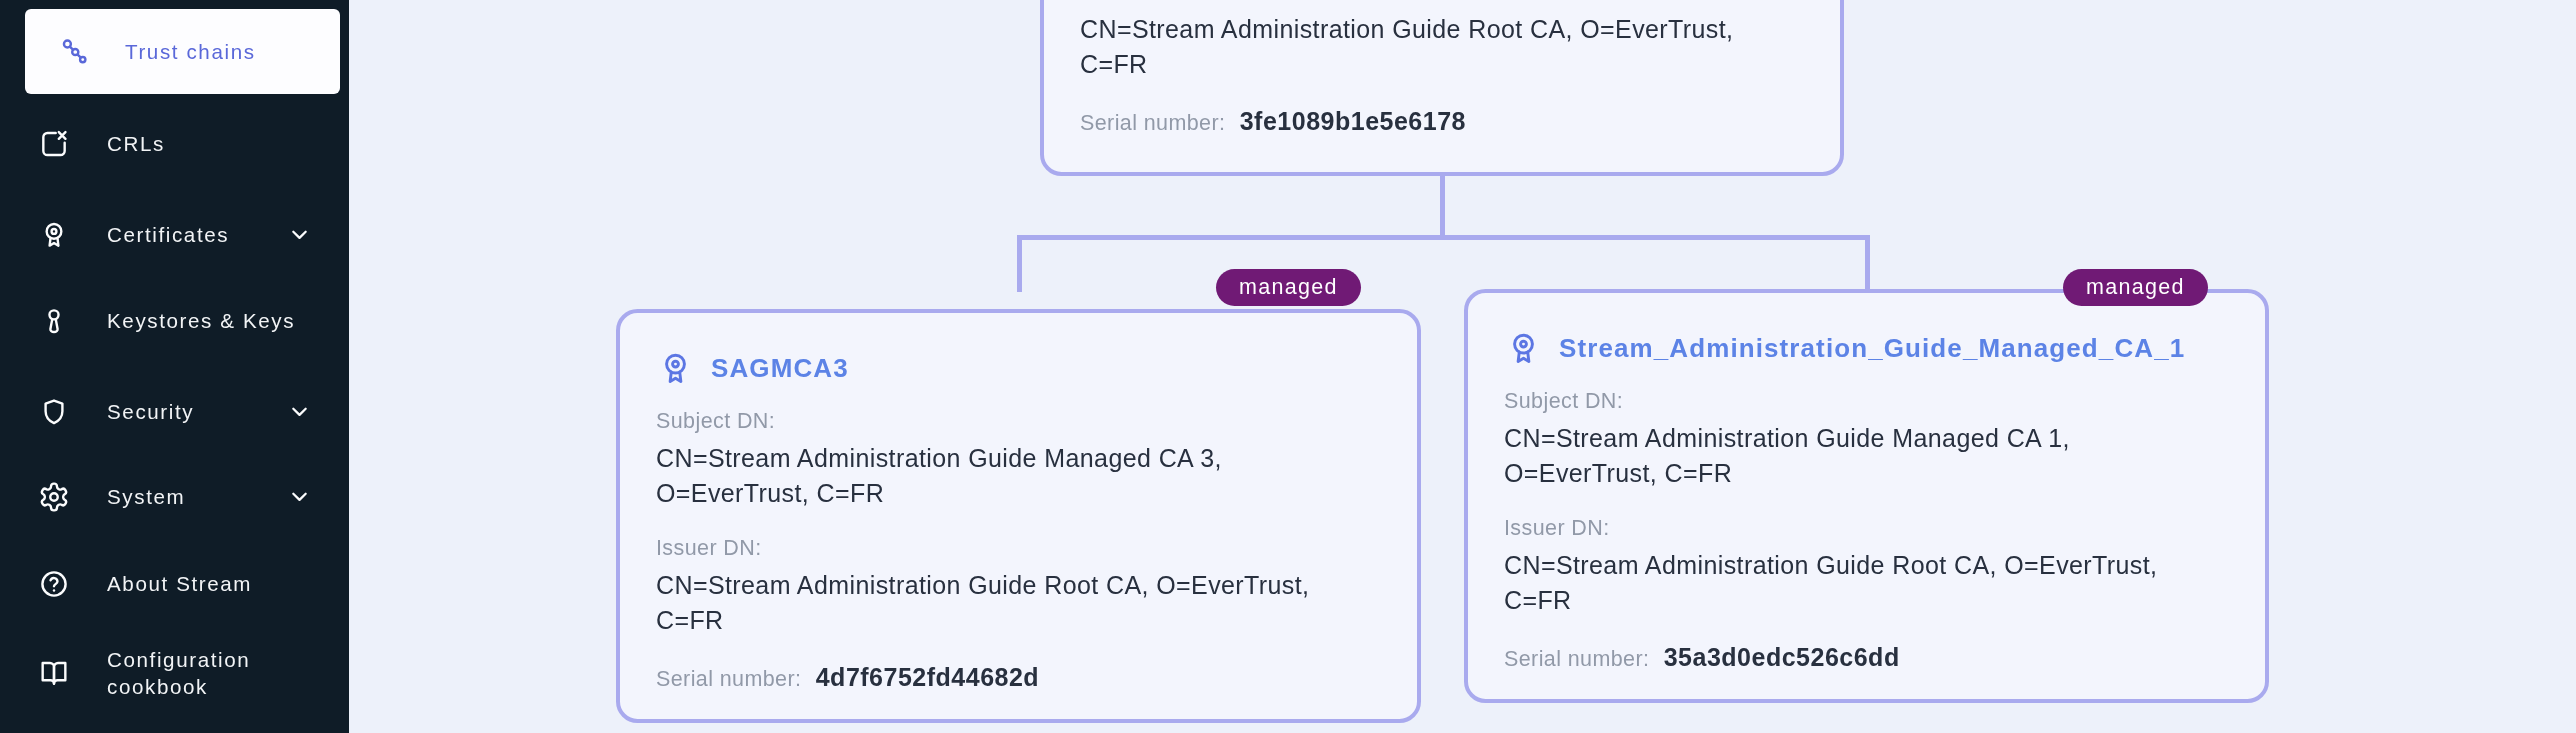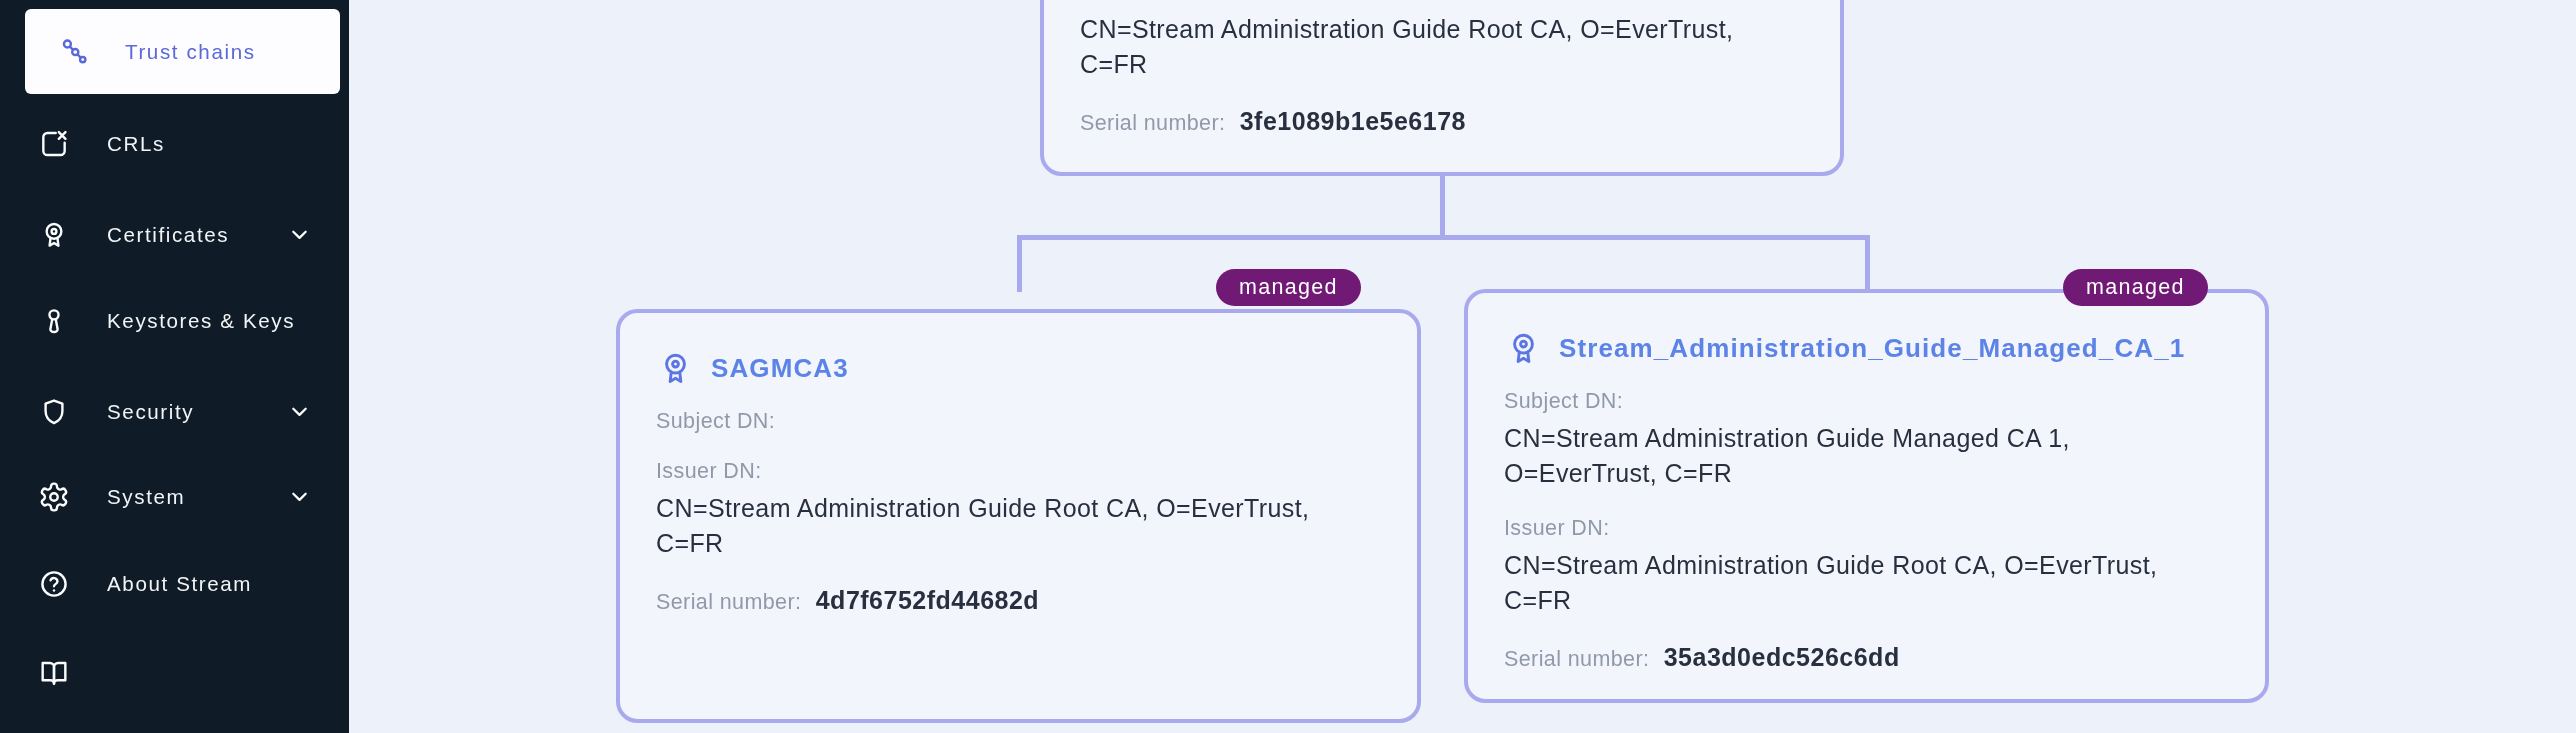--- a/index.html
+++ b/index.html
@@ -148,20 +148,21 @@
       <span class="nav-label">About Stream</span>
     </div>
 
     <div class="nav-item" style="top:635px;height:75px;">
       <span class="nav-icon">
         <svg viewBox="0 0 24 24" fill="none" stroke="currentColor" stroke-width="1.8" stroke-linecap="round" stroke-linejoin="round">
           <path d="M3.5 4.5H9a3 3 0 0 1 3 3V20a2.6 2.6 0 0 0-2.6-2.6H3.5z"></path>
           <path d="M20.5 4.5H15a3 3 0 0 0-3 3V20a2.6 2.6 0 0 1 2.6-2.6h5.9z"></path>
         </svg>
       </span>
+      <span class="nav-label">Configuration cookbook</span>
     </div>
   </nav>
 
   <div class="connector conn-root-drop"></div>
   <div class="connector conn-h"></div>
   <div class="connector conn-left-drop"></div>
   <div class="connector conn-right-drop"></div>
 
   <section class="ca-card card-root">
     <div class="dn-block">
@@ -180,20 +181,21 @@
         <svg viewBox="0 0 24 24" fill="none" stroke="currentColor" stroke-width="1.8" stroke-linecap="round" stroke-linejoin="round">
           <circle cx="12" cy="9.3" r="5.5"></circle>
             <circle cx="12" cy="9.3" r="1.8"></circle>
           <path d="M9.4 14.2L8.7 20l3.3-2 3.3 2-.7-5.8"></path>
         </svg>
       </span>
       <span class="ca-title">SAGMCA3</span>
     </div>
     <div class="dn-block">
       <div class="dn-label">Subject DN:</div>
+      <div class="dn-value">CN=Stream Administration Guide Managed CA 3, O=EverTrust, C=FR</div>
     </div>
     <div class="dn-block">
       <div class="dn-label">Issuer DN:</div>
       <div class="dn-value">CN=Stream Administration Guide Root CA, O=EverTrust, C=FR</div>
     </div>
     <div class="serial-row">
       <span class="serial-label">Serial number:</span>
       <span class="serial-value">4d7f6752fd44682d</span>
     </div>
   </section>

